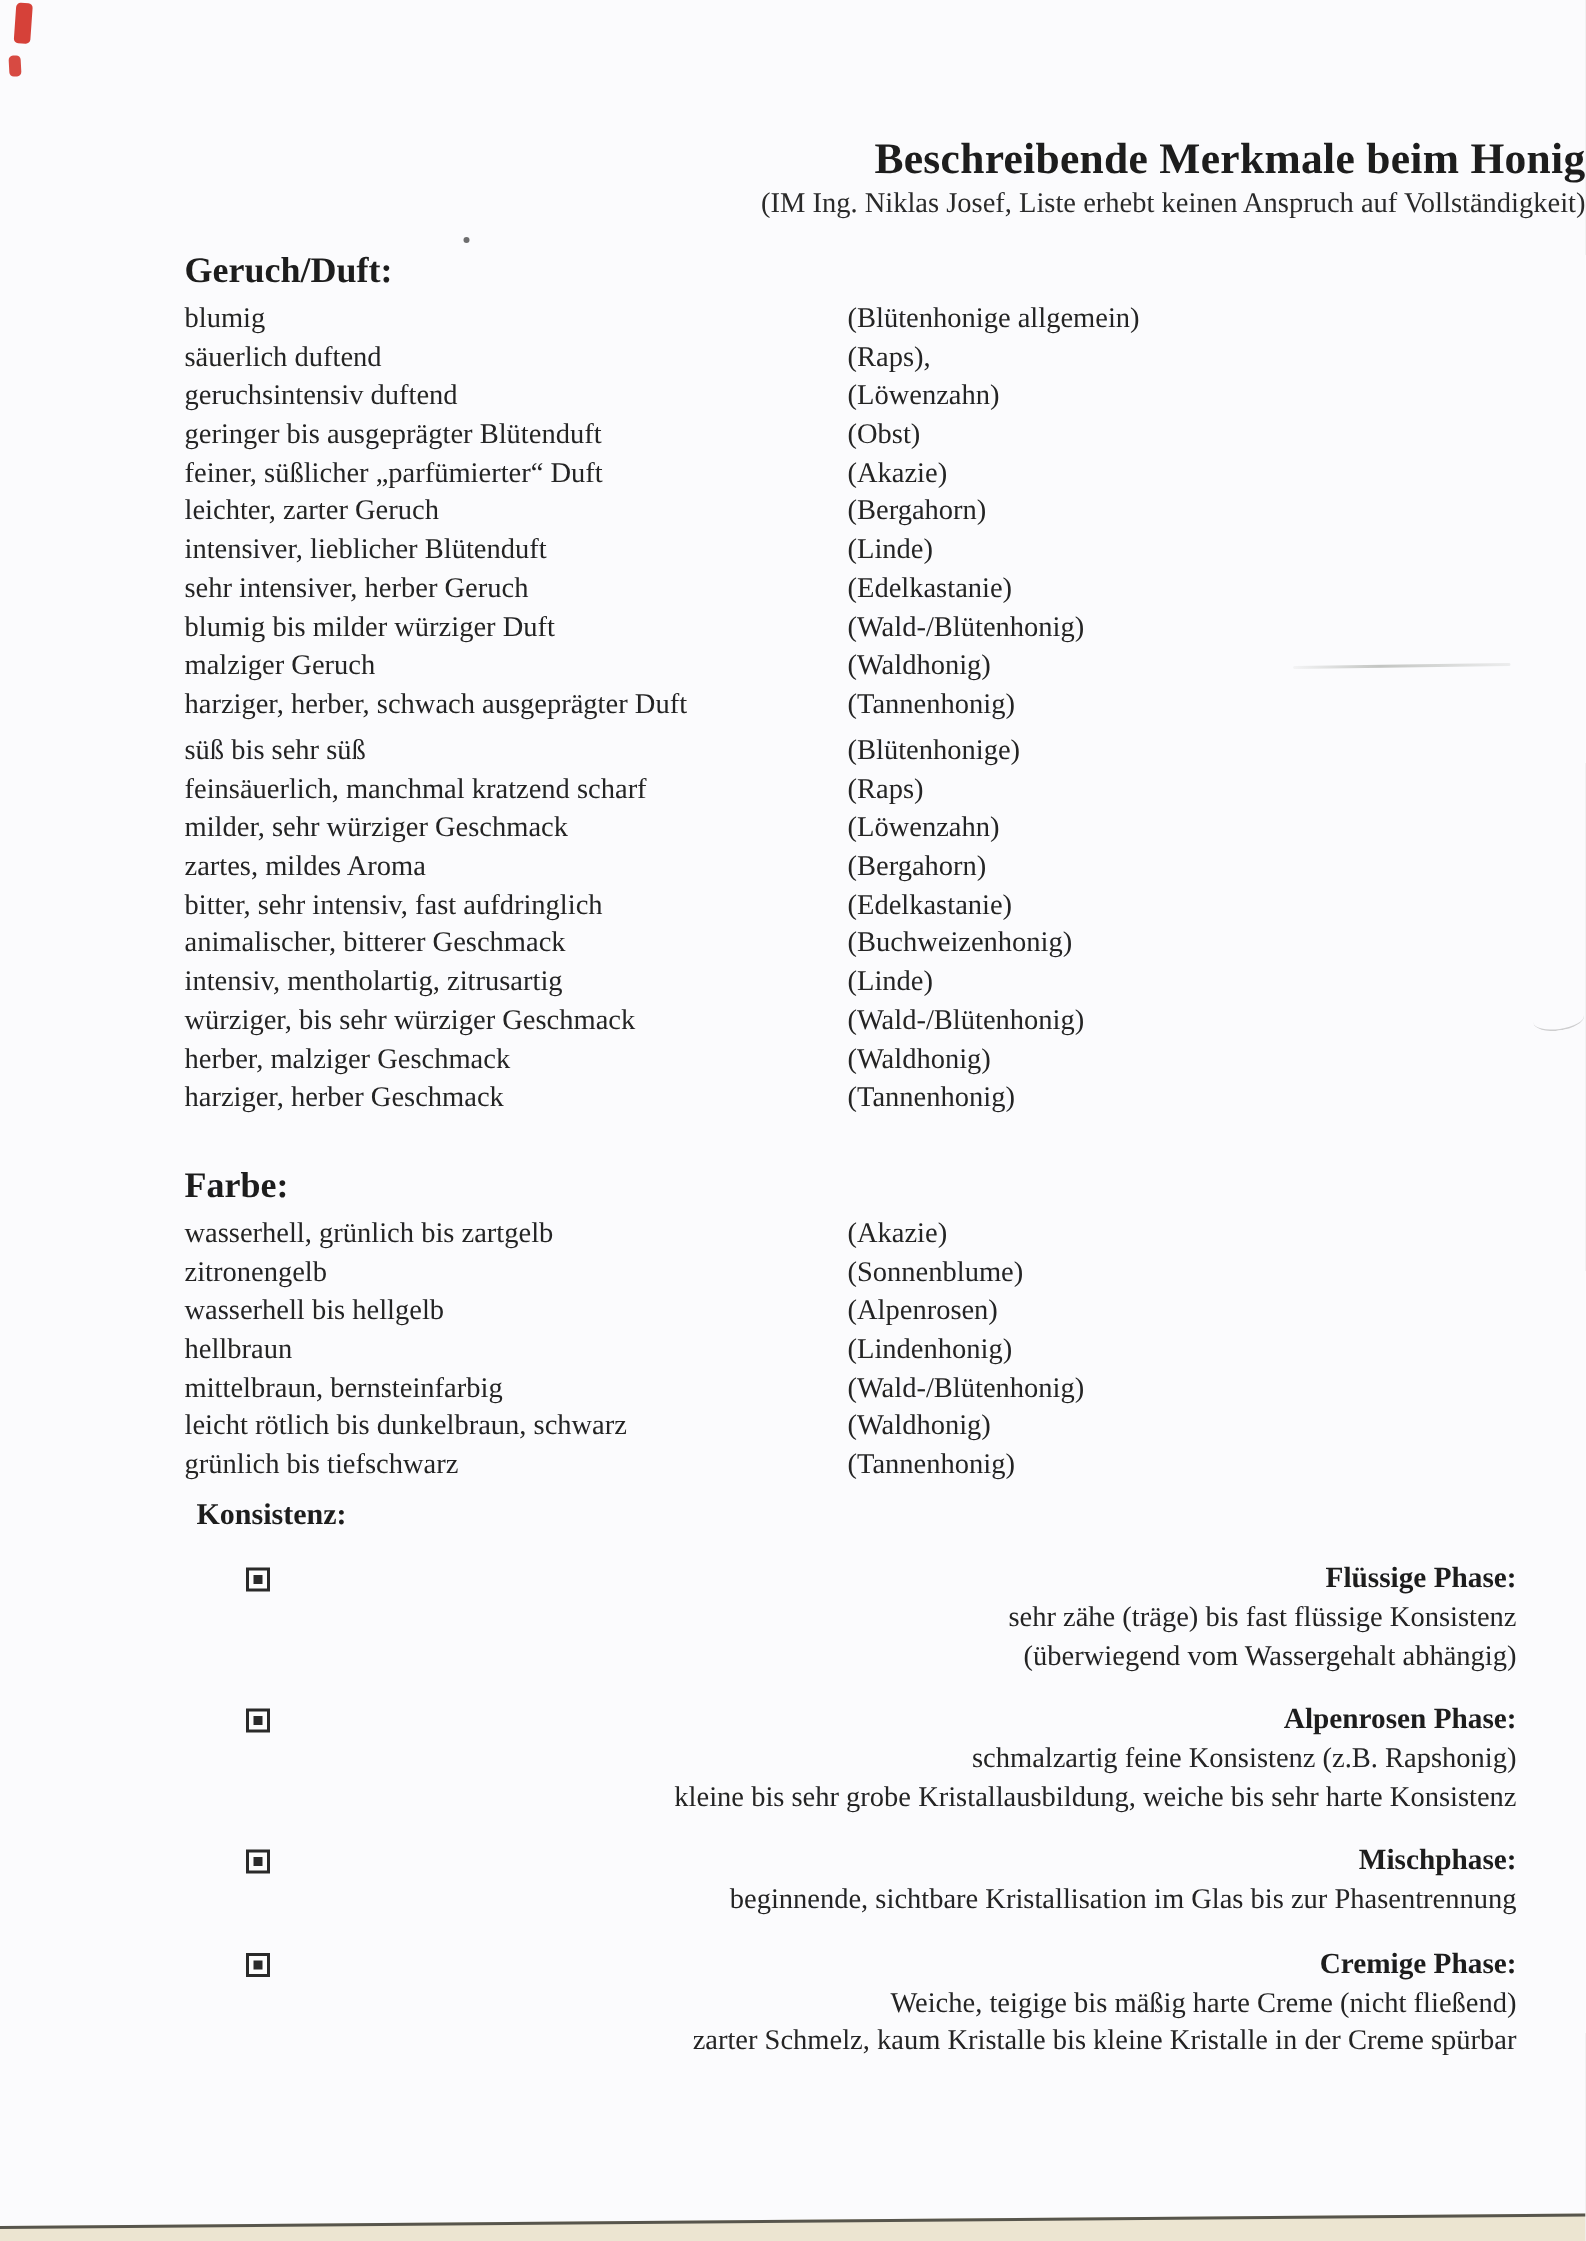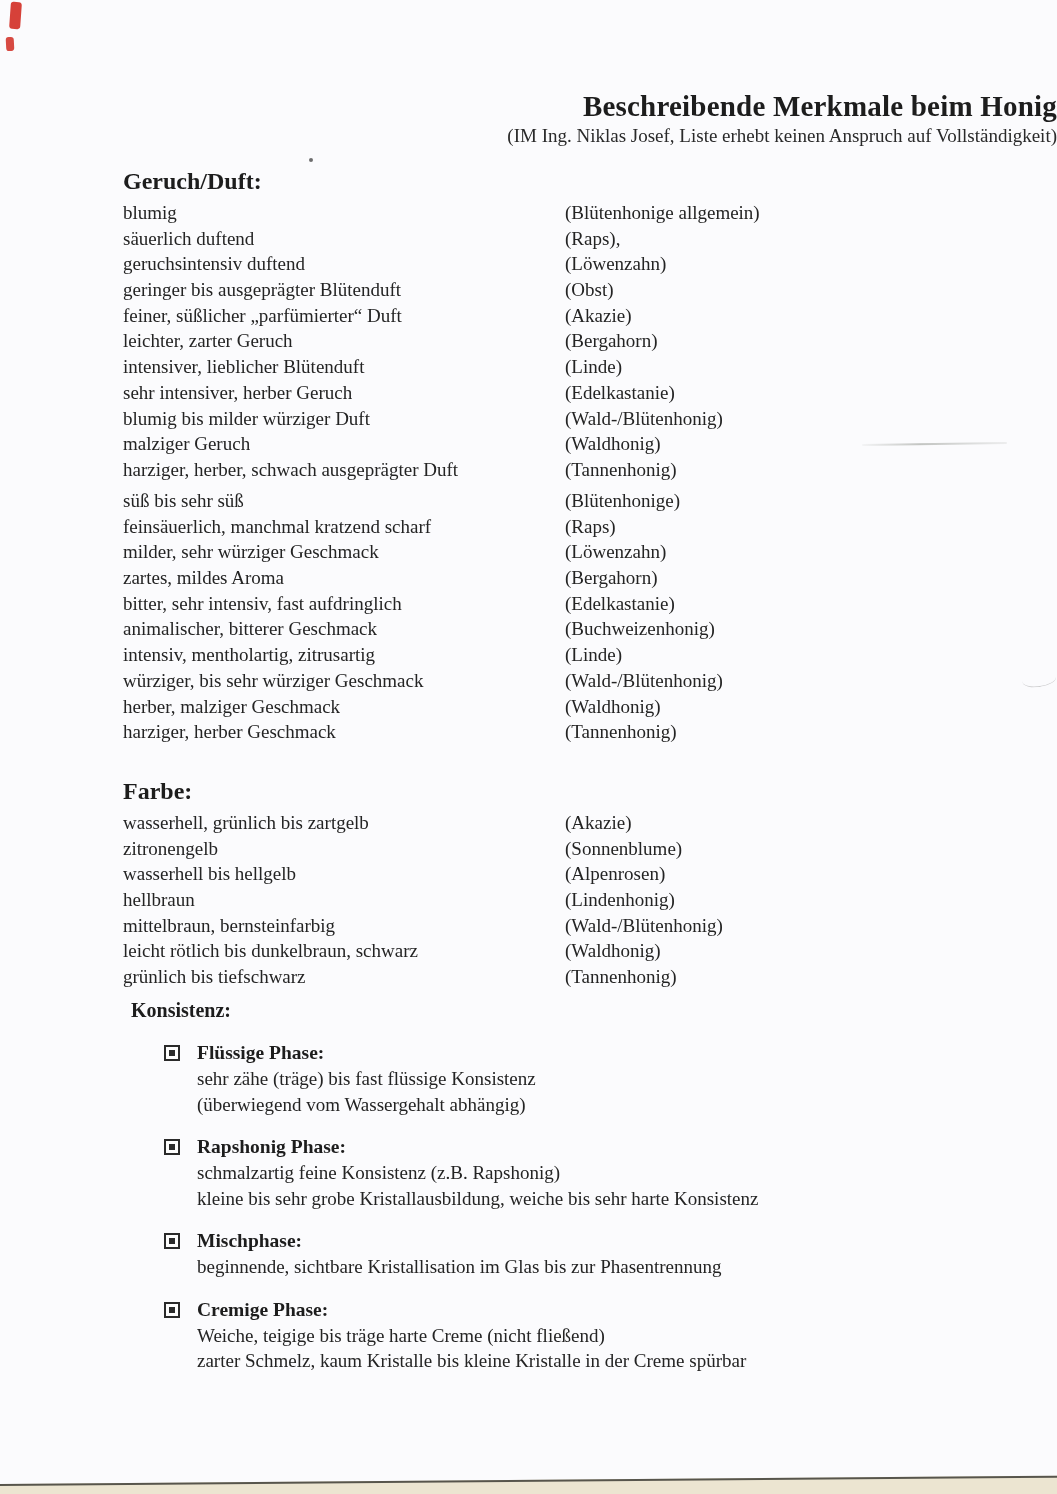--- a/index.html
+++ b/index.html
@@ -17,21 +17,21 @@
   .sec-0 { top:168px; }
   .sec-1 { top:488px; }
   .sec-2 { top:778px; }
   .sec-h { font-size:24px; font-weight:bold; margin:0 0 5px 0; color:#1d1d1d; }
   .row  { position:relative; height:25.7px; line-height:25.7px; font-size:19px; white-space:nowrap; }
   .cell-l { display:inline-block; }
   .cell-r { position:absolute; left:442px; top:0; }
   
   .konsistenz { position:absolute; left:131px; top:962px; width:880px;margin-top:35px; }
   .k-head { font-size:20px; font-weight:bold; margin:0; line-height:26px; color:#1d1d1d; }
-  .k-items { margin-left:66px; }
+  .k-items { margin-left:66px;text-align:right; }
   .k-item { position:relative; margin-top:17px; }
   .k-title { font-size:19.5px; font-weight:bold; margin:0; line-height:26px; color:#1d1d1d; }
   .k-line { font-size:19px; line-height:25.5px; white-space:nowrap; }
   .bullet {
     position:absolute; left:-33px; top:5px; width:12px; height:12px;
     border:2px solid #2a2a2a; background:#fdfdfd;
   }
   .bullet::after {
     content:''; position:absolute; left:3px; top:3px; width:6px; height:6px; background:#2a2a2a;
   }
@@ -126,32 +126,32 @@
     <h2 class="k-head">Konsistenz:</h2>
     <div class="k-items">
         <div class="k-item">
           <span class="bullet"></span>
           <h3 class="k-title">Flüssige Phase:</h3>
           <div class="k-line">sehr zähe (träge) bis fast flüssige Konsistenz</div>
           <div class="k-line">(überwiegend vom Wassergehalt abhängig)</div>
         </div>
         <div class="k-item">
           <span class="bullet"></span>
-          <h3 class="k-title">Rapshonig Phase:</h3>
+          <h3 class="k-title">Alpenrosen Phase:</h3>
           <div class="k-line">schmalzartig feine Konsistenz (z.B. Rapshonig)</div>
           <div class="k-line">kleine bis sehr grobe Kristallausbildung, weiche bis sehr harte Konsistenz</div>
         </div>
         <div class="k-item">
           <span class="bullet"></span>
           <h3 class="k-title">Mischphase:</h3>
           <div class="k-line">beginnende, sichtbare Kristallisation im Glas bis zur Phasentrennung</div>
         </div>
         <div class="k-item">
           <span class="bullet"></span>
           <h3 class="k-title">Cremige Phase:</h3>
-          <div class="k-line">Weiche, teigige bis träge harte Creme (nicht fließend)</div>
+          <div class="k-line">Weiche, teigige bis mäßig harte Creme (nicht fließend)</div>
           <div class="k-line">zarter Schmelz, kaum Kristalle bis kleine Kristalle in der Creme spürbar</div>
         </div>
       </div>
   </div>
 
   <div class="page-bottom"></div>
 </div>
 
 </body></html>

